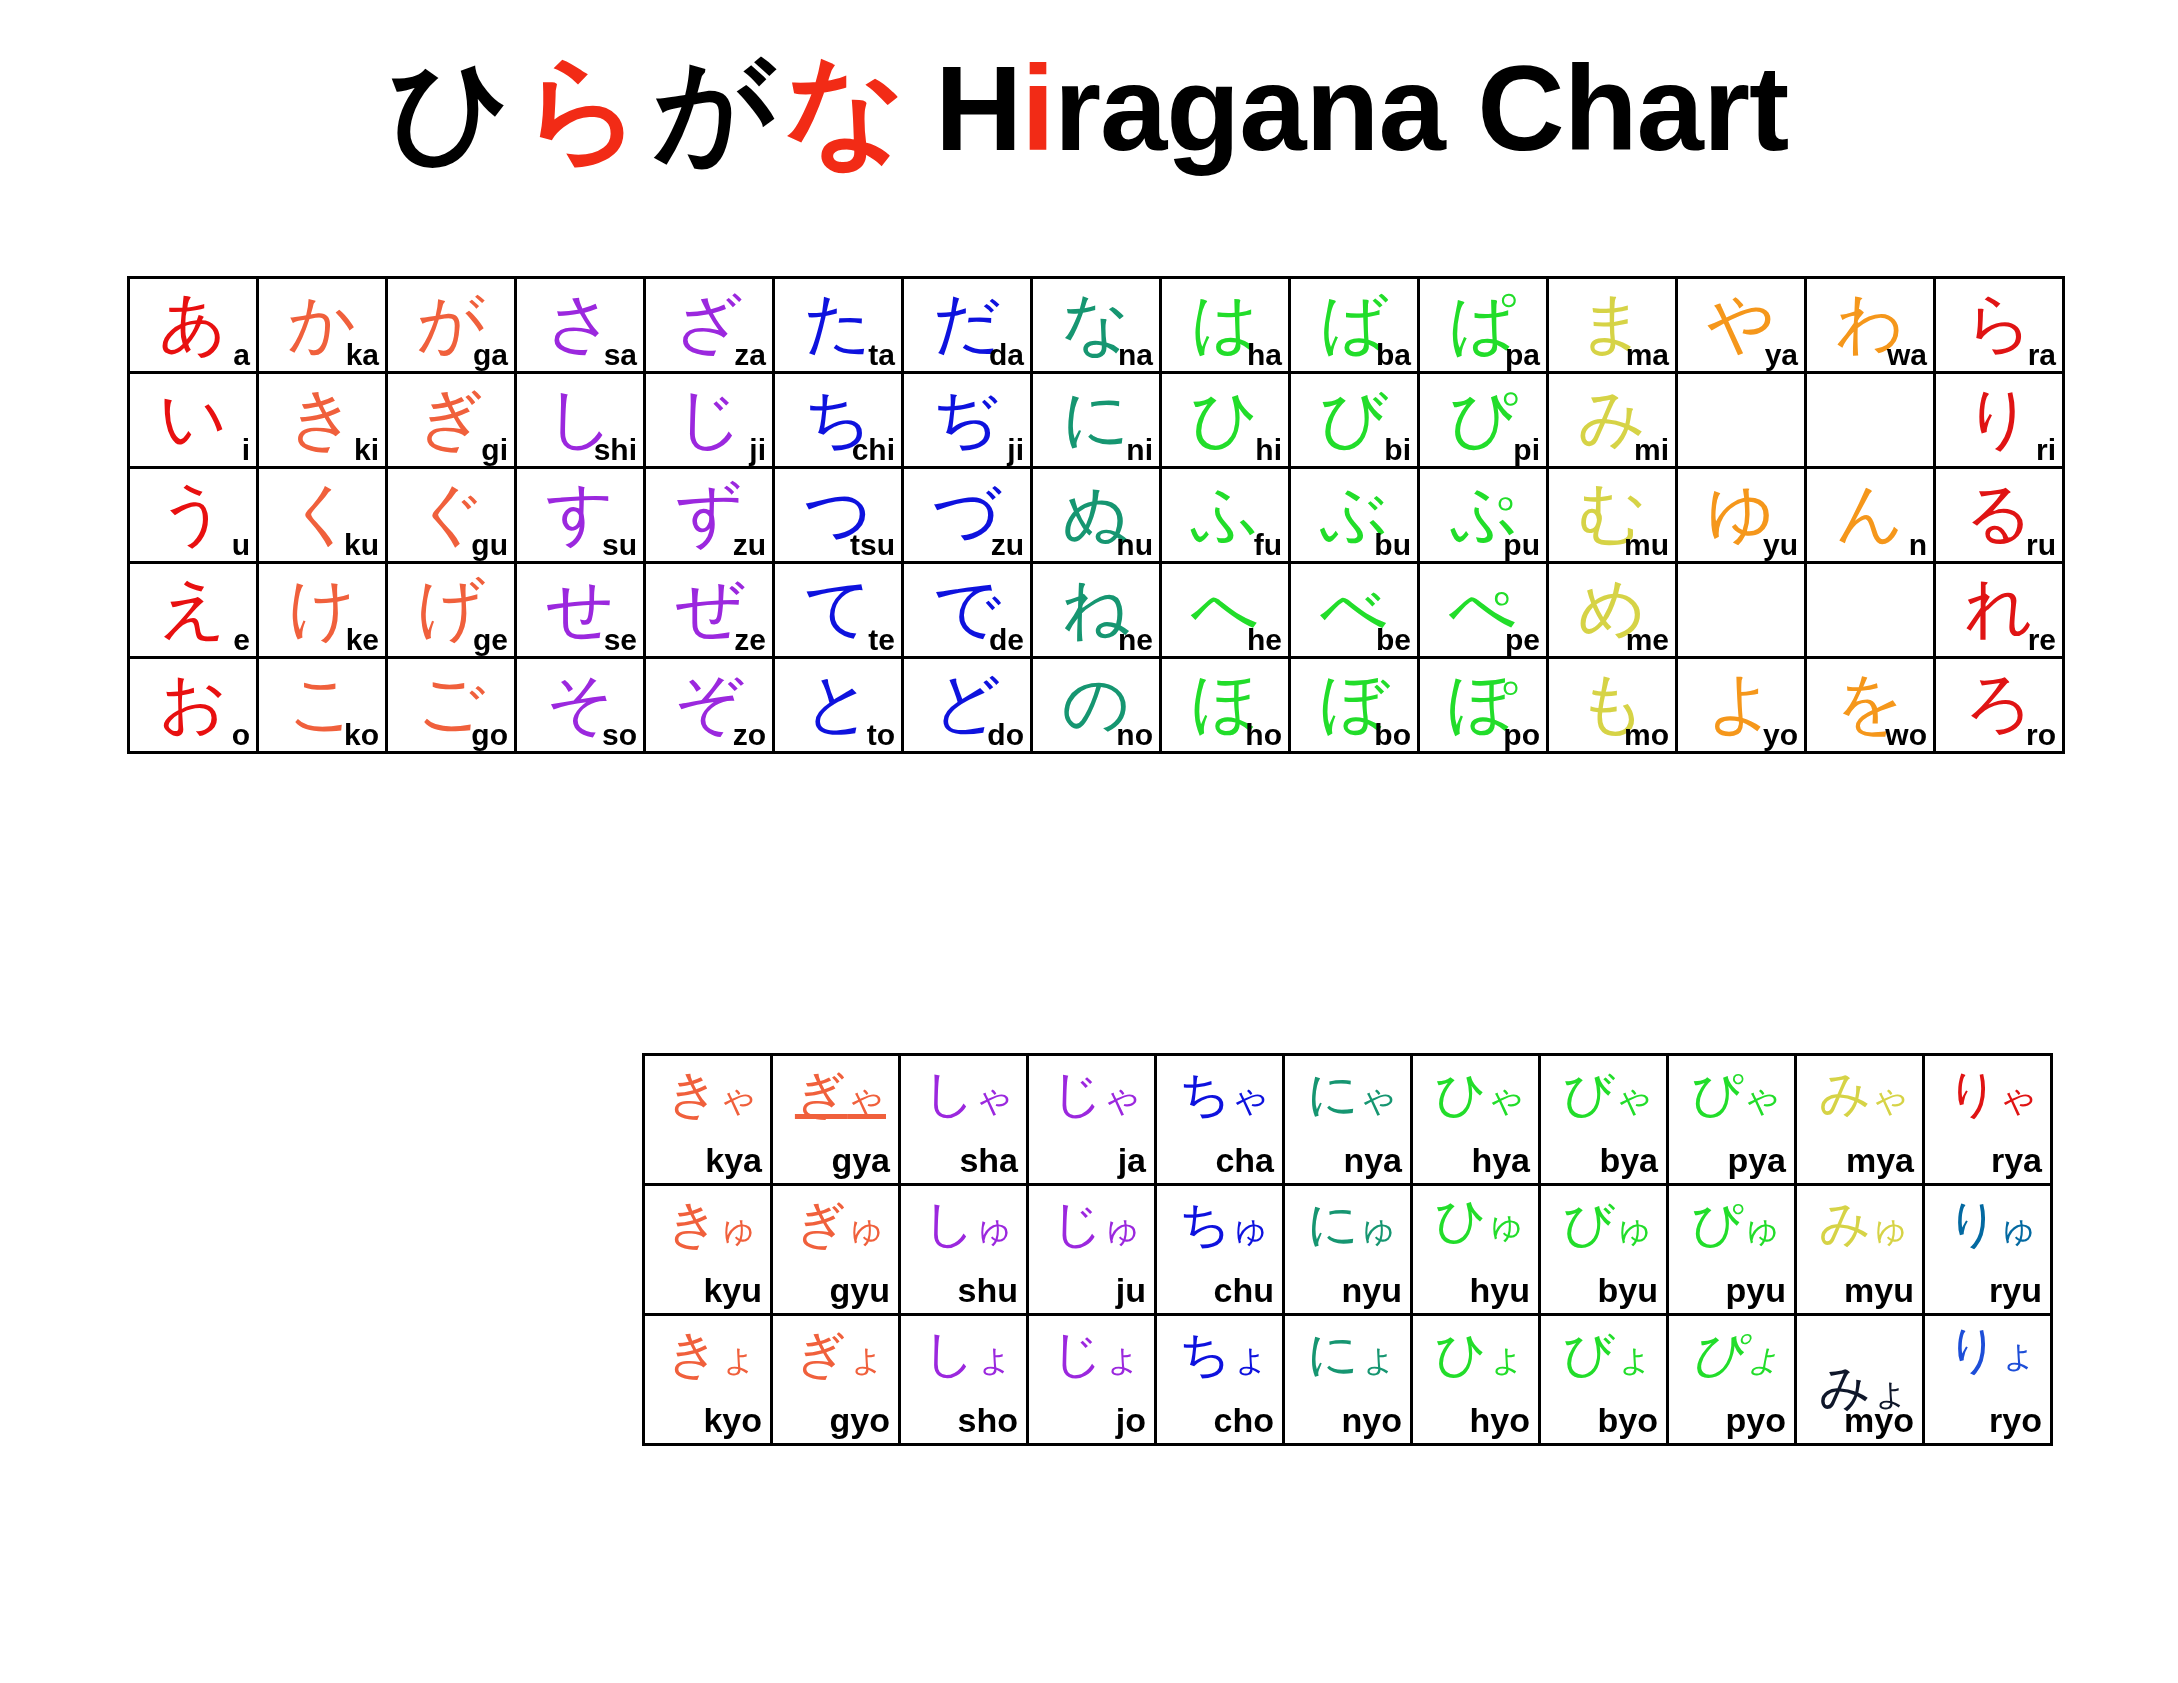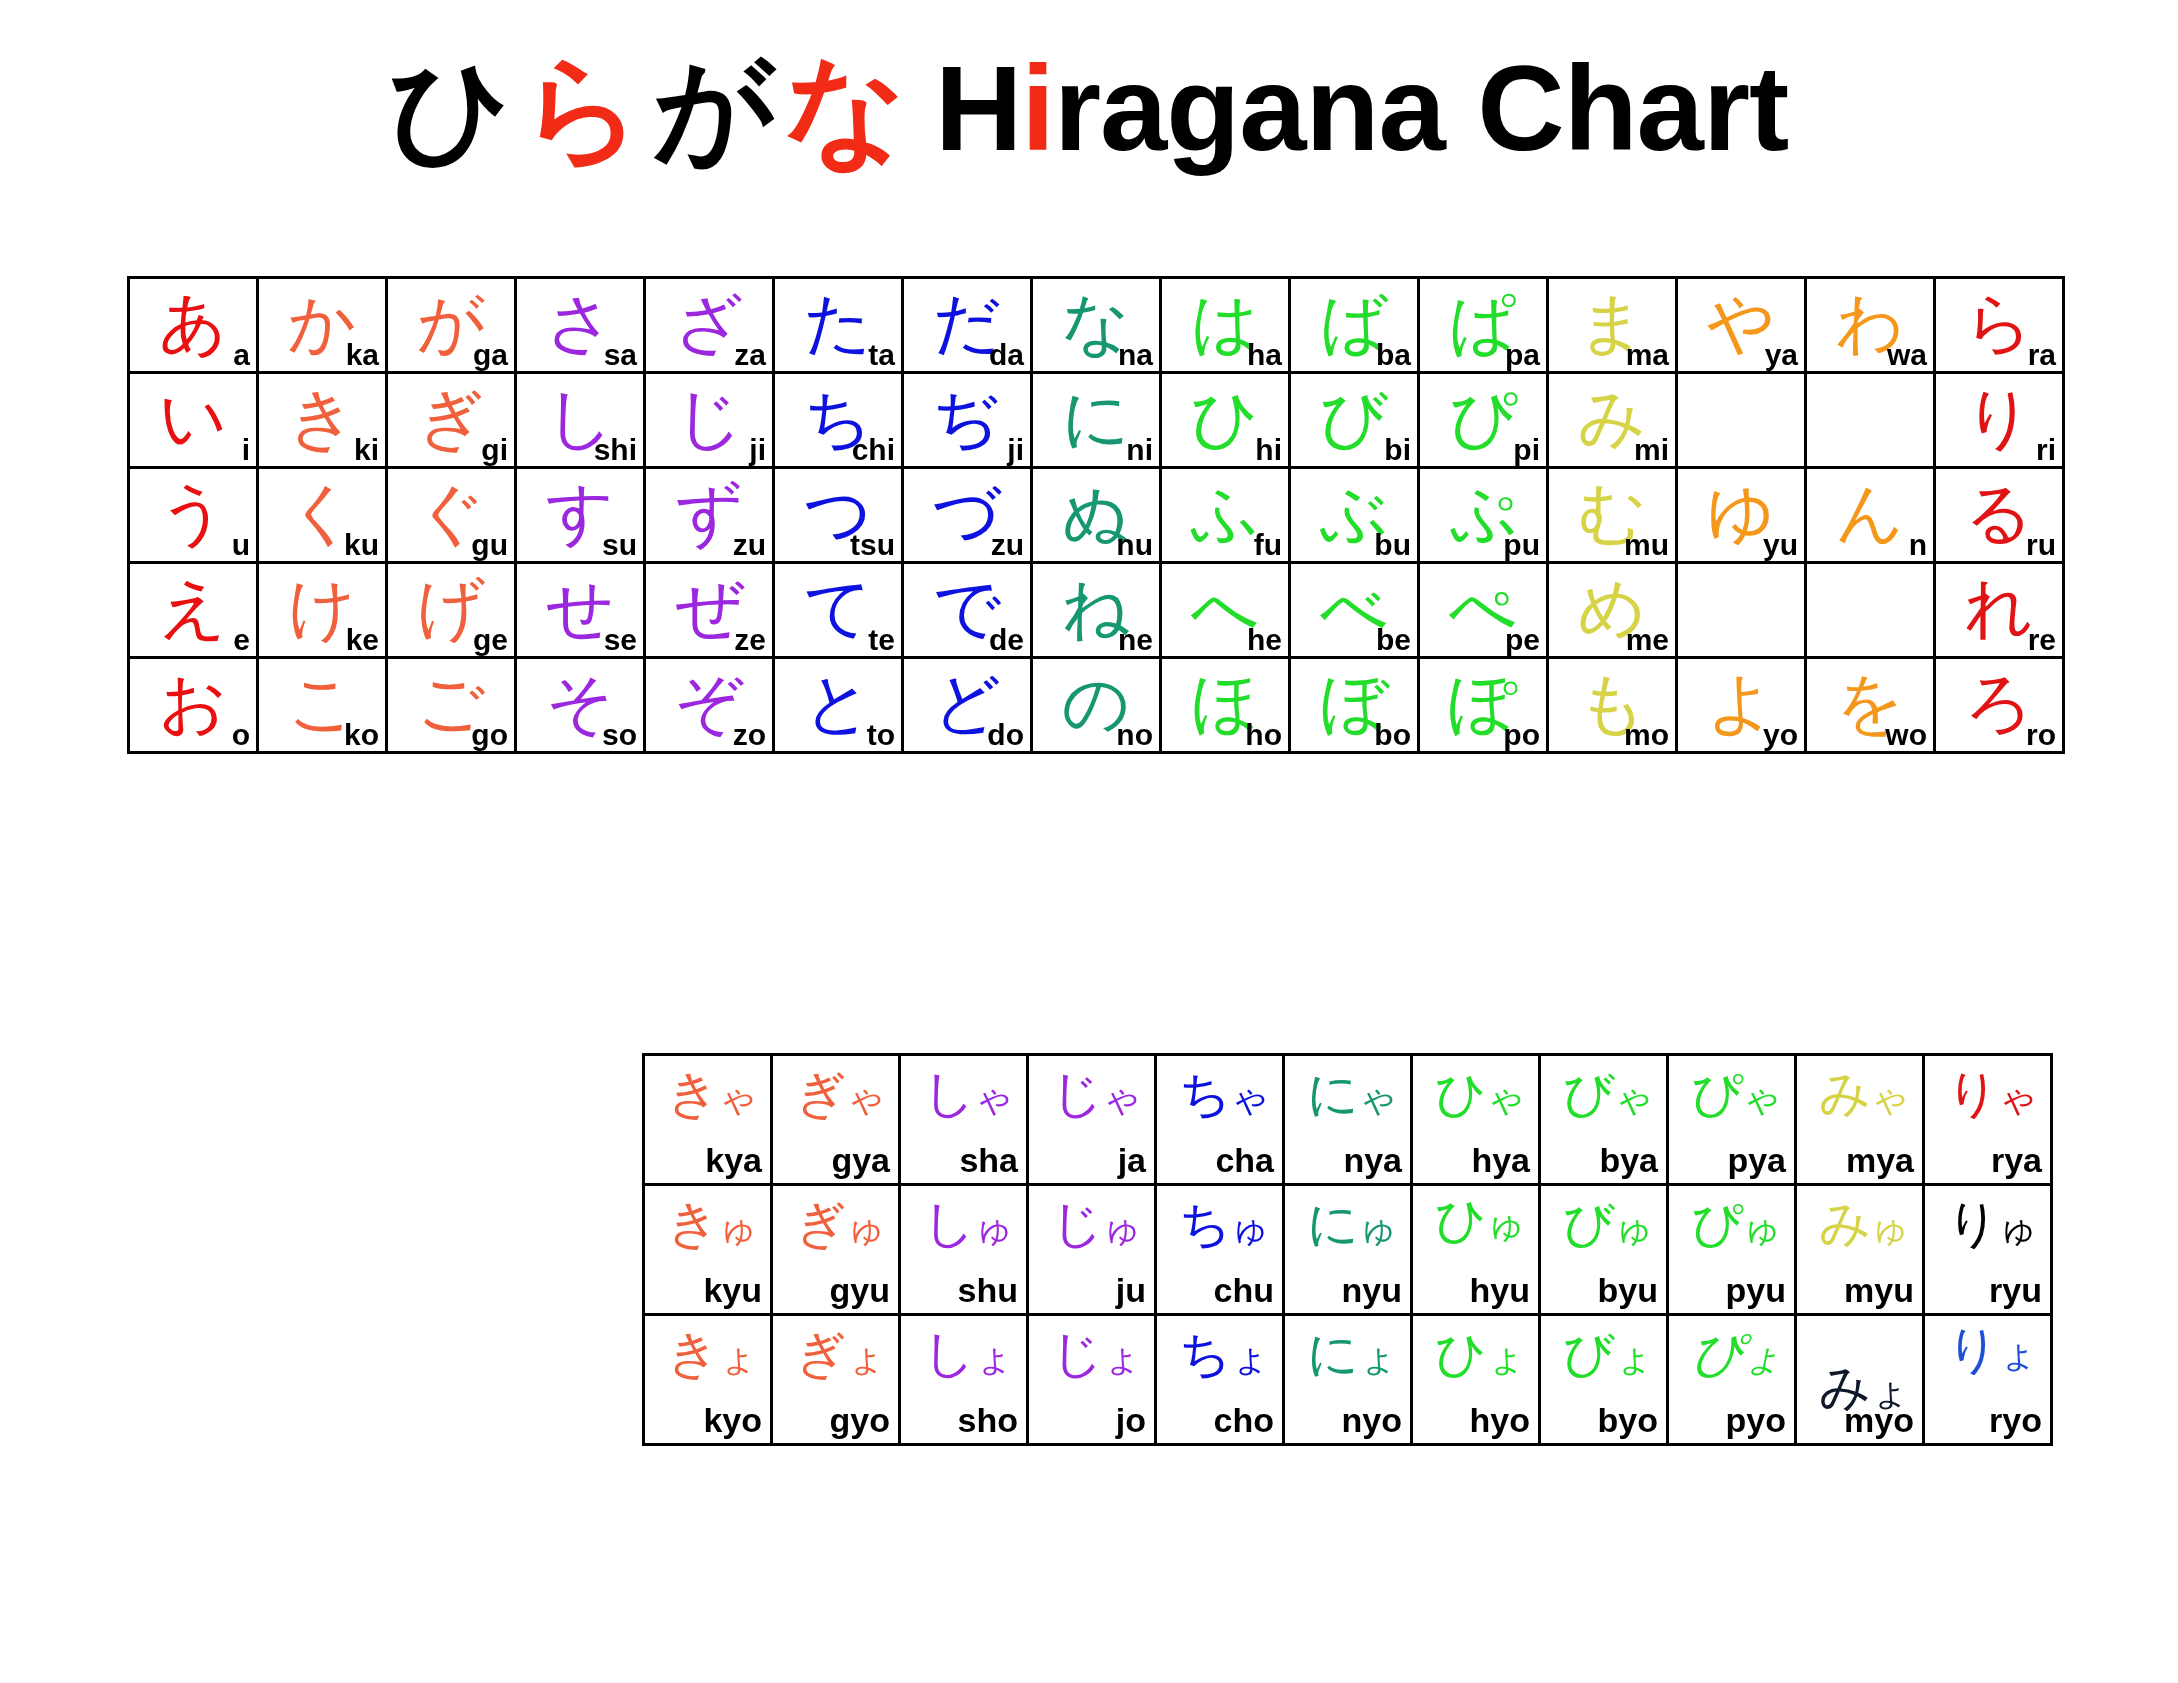--- a/index.html
+++ b/index.html
@@ -599,21 +599,21 @@
   <tbody id="yoon-body">
       <tr>
         <td>
           <div class="cell-inner">
             <div class="kana" style="color: rgb(240, 96, 60);"><span>き</span><span class="small">ゃ</span></div>
             <div class="romaji">kya</div>
           </div>
         </td>
         <td>
           <div class="cell-inner">
-            <div class="kana" style="color: rgb(240, 96, 60);"><span>ぎ</span><span class="small">ゃ</span></div>
+            <div class="kana" style="color: rgb(240, 96, 60); text-decoration: underline;"><span>ぎ</span><span class="small">ゃ</span></div>
             <div class="romaji">gya</div>
           </div>
         </td>
         <td>
           <div class="cell-inner">
             <div class="kana" style="color: rgb(155, 40, 222);"><span>し</span><span class="small">ゃ</span></div>
             <div class="romaji">sha</div>
           </div>
         </td>
         <td>
@@ -721,21 +721,21 @@
           </div>
         </td>
         <td>
           <div class="cell-inner">
             <div class="kana" style="color: rgb(214, 211, 70);"><span>み</span><span class="small">ゅ</span></div>
             <div class="romaji">myu</div>
           </div>
         </td>
         <td>
           <div class="cell-inner">
-            <div class="kana" style="color: #000000; padding-left: 19px;"><span>り</span><span class="small">ゅ</span></div>
+            <div class="kana" style="color: #0369a1; padding-left: 19px;"><span>り</span><span class="small">ゅ</span></div>
             <div class="romaji">ryu</div>
           </div>
         </td>
       </tr>
       <tr>
         <td>
           <div class="cell-inner">
             <div class="kana" style="color: rgb(240, 96, 60);"><span>き</span><span class="small">ょ</span></div>
             <div class="romaji">kyo</div>
           </div>

